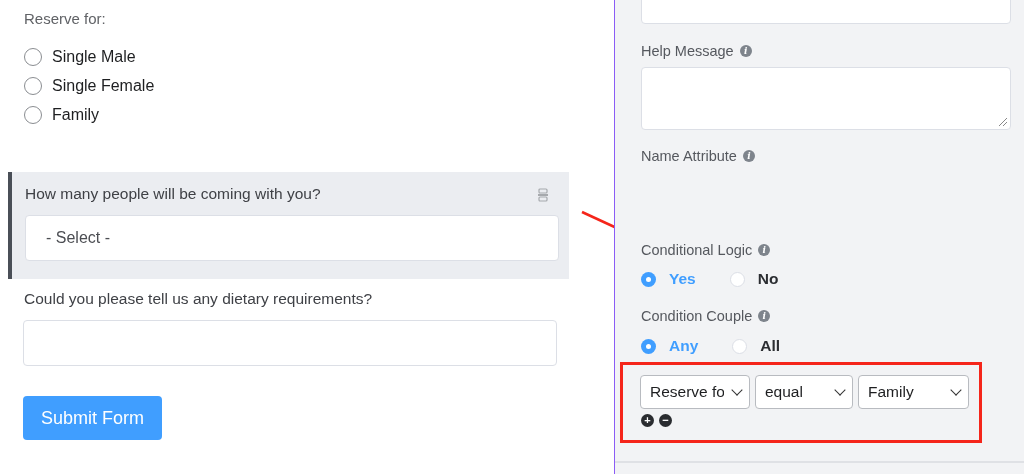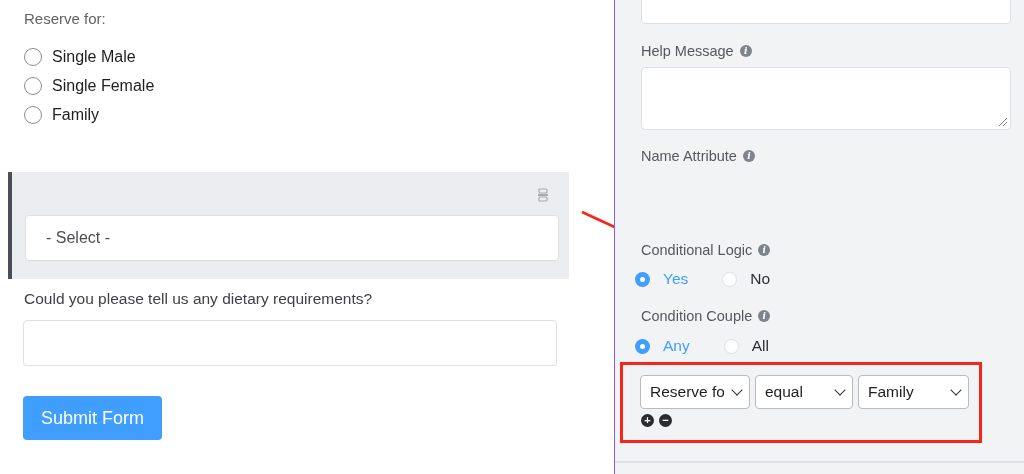--- a/index.html
+++ b/index.html
@@ -30,21 +30,21 @@
   .settings { position: absolute; left: 614px; top: 0; width: 410px; height: 474px; background: #f2f3f5; border-left: 1px solid #8b5cf6; }
   .settings .lbl { position: absolute; left: 26px; font-size: 14.5px; color: #55585e; display: flex; align-items: center; }
   .info-icon { display: inline-flex; width: 12px; height: 12px; border-radius: 50%; background: #7e848c; color: #fff; font-size: 9px; font-style: italic; font-weight: bold; align-items: center; justify-content: center; margin-left: 6px; font-family: "DejaVu Serif", serif; }
   .s-input { position: absolute; left: 26px; width: 370px; background: #fff; border: 1px solid #dcdfe6; border-radius: 4px; }
   .top-input { top: -6px; height: 30px; }
   .help-textarea { top: 67px; height: 63px; }
   .resize-grip { position: absolute; right: 3px; bottom: 3px; width: 8px; height: 8px;
     background: linear-gradient(135deg, transparent 45%, #888 46%, #888 52%, transparent 53%, transparent 70%, #888 71%, #888 77%, transparent 78%); }
   .name-input { top: 172px; height: 34px; padding: 0 10px; display: flex; align-items: center; font-size: 15.5px; color: #2b2d31; }
 
-  .radio-group { position: absolute; left: 20px; display: flex; align-items: flex-start; font-size: 15.5px; }
+  .radio-group { position: absolute; left: 26px; display: flex; align-items: flex-start; font-size: 15.5px; font-weight: bold; }
   .ropt { display: flex; align-items: center; margin-right: 34px; }
   .rdot { width: 15px; height: 15px; border-radius: 50%; margin-right: 13px; }
   .rdot.on { background: #409eff; position: relative; }
   .rdot.on::after { content: ""; position: absolute; left: 5px; top: 5px; width: 5px; height: 5px; border-radius: 50%; background: #fff; }
   .rdot.off { background: #fff; border: 1px solid #dcdfe6; }
   .ropt.active span { color: #409eff; }
   .ropt span { color: #2b2d31; }
 
   .cond-box { position: absolute; left: 620px; top: 362px; width: 362px; height: 81px; border: 3px solid #f5251a; }
   .cond-row { position: absolute; left: 640px; top: 375px; display: flex; gap: 5px; }
@@ -69,20 +69,21 @@
       <span class="radio-circle"></span>
       <span>Single Female</span>
     </div>
     <div class="radio-row">
       <span class="radio-circle"></span>
       <span>Family</span>
     </div>
   </div>
 
   <div class="selected-field">
+    <div class="q">How many people will be coming with you?</div>
     <div class="drag-icon">
       <svg width="12" height="14" viewBox="0 0 12 14">
           <rect x="2" y="1" width="8" height="4" rx="1" fill="none" stroke="#a6a9ad" stroke-width="1.2"></rect>
           <rect x="1" y="6" width="10" height="2" fill="#a6a9ad"></rect>
           <rect x="2" y="9" width="8" height="4" rx="1" fill="none" stroke="#a6a9ad" stroke-width="1.2"></rect>
         </svg>
     </div>
     <div class="select-box">- Select -</div>
   </div>
 

